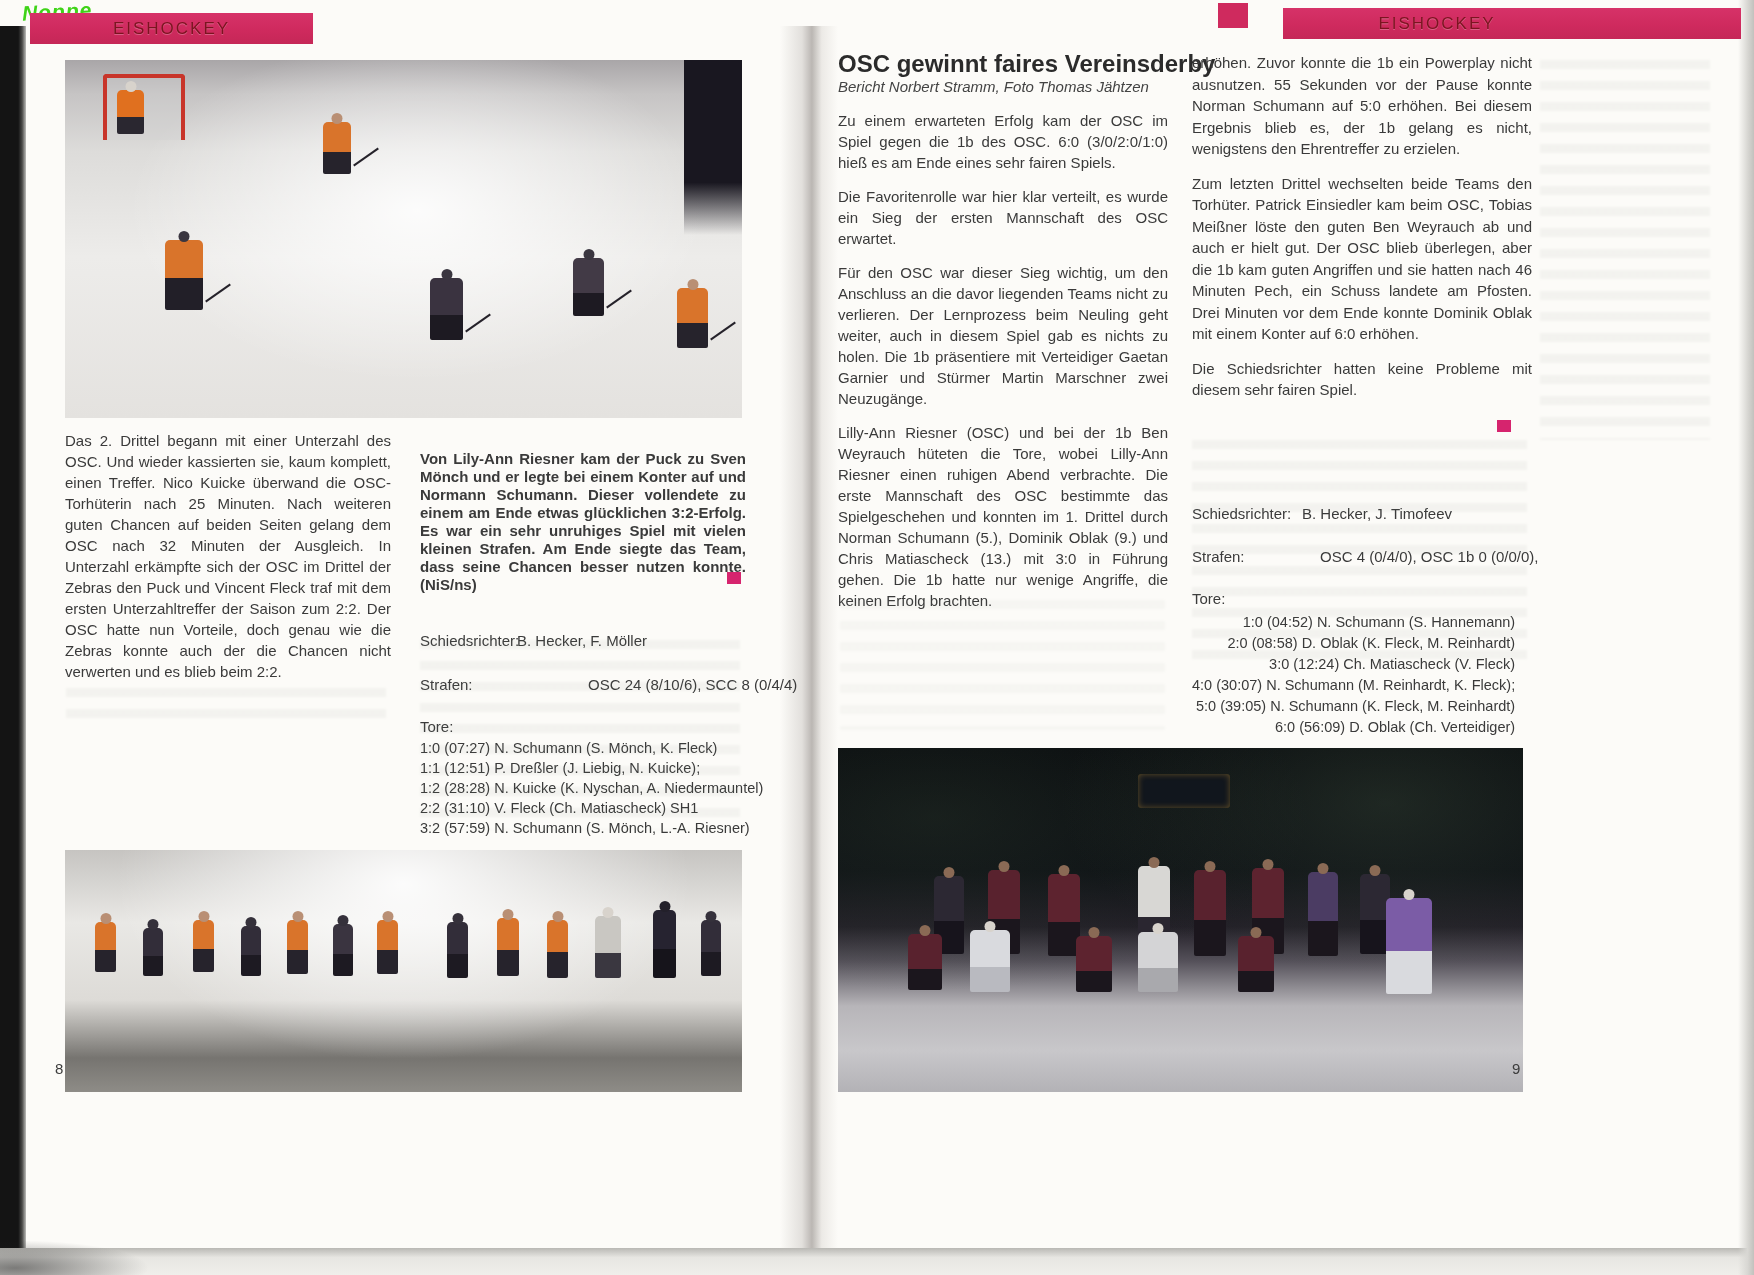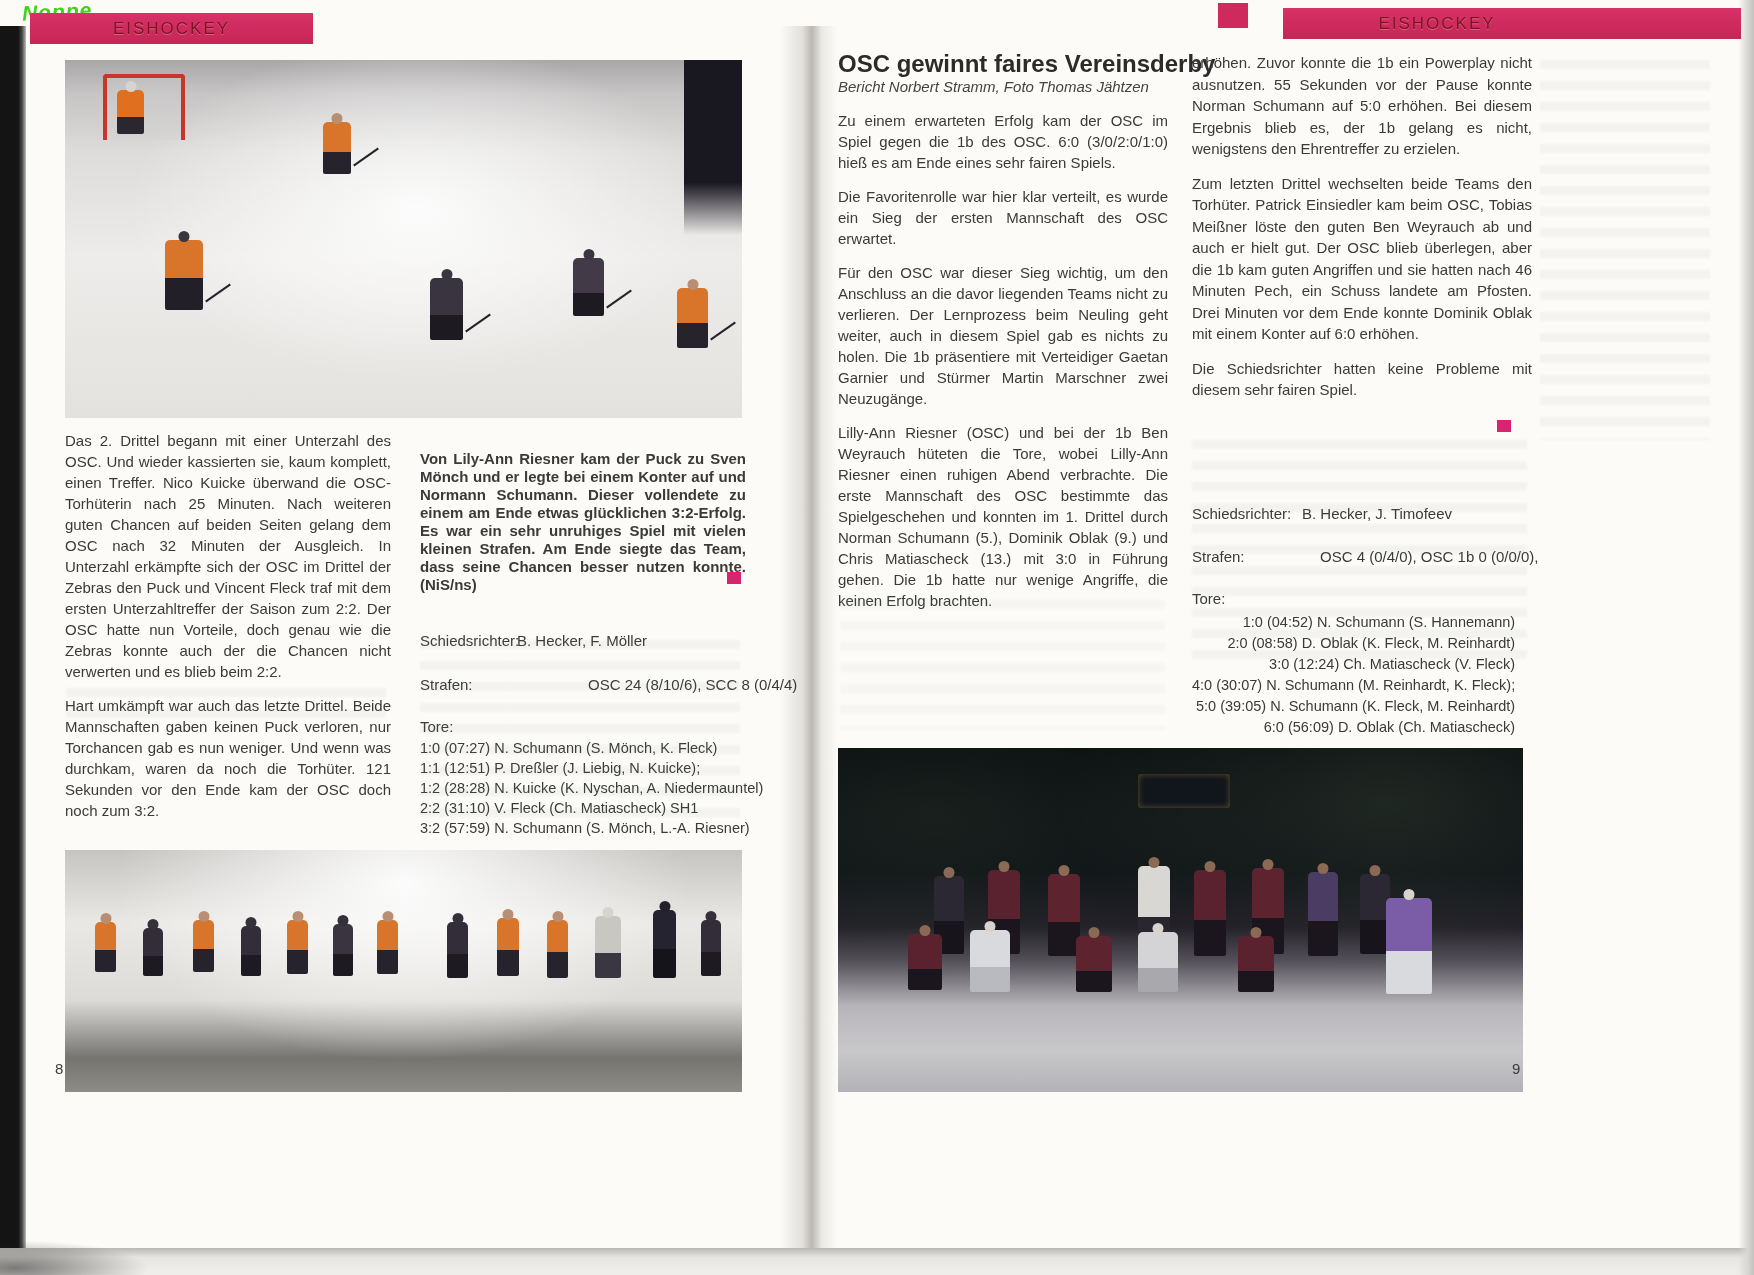--- a/index.html
+++ b/index.html
@@ -109,21 +109,20 @@
     <div class="fig stick" style="left:365px;top:218px;width:33px;height:62px;--h:#3a3640;
                 background:linear-gradient(180deg,#3a3340 0 60%,#1d1a22 60% 100%);"></div>
     <div class="fig stick" style="left:508px;top:198px;width:31px;height:58px;--h:#3a3640;
                 background:linear-gradient(180deg,#423a46 0 60%,#1d1a22 60% 100%);"></div>
     <div class="fig stick" style="left:612px;top:228px;width:31px;height:60px;
                 background:linear-gradient(180deg,#d9742b 0 58%,#26232c 58% 100%);"></div>
   </div>
 
   <div class="abs col" style="left:65px;top:430px;width:326px;line-height:21px;">
     <p>Das 2. Drittel begann mit einer Unterzahl des OSC. Und wieder kassierten sie, kaum komplett, einen Treffer. Nico Kuicke überwand die OSC-Torhüterin nach 25 Minuten. Nach weiteren guten Chancen auf beiden Seiten gelang dem OSC nach 32 Minuten der Ausgleich. In Unterzahl erkämpfte sich der OSC im Drittel der Zebras den Puck und Vincent Fleck traf mit dem ersten Unterzahltreffer der Saison zum 2:2. Der OSC hatte nun Vorteile, doch genau wie die Zebras konnte auch der die Chancen nicht verwerten und es blieb beim 2:2.</p>
-    <p>Hart umkämpft war auch das letzte Drittel. Beide Mannschaften gaben keinen Puck verloren, nur Torchancen gab es nun weniger. Und wenn was durchkam, waren da noch die Torhüter. 121 Sekunden vor den Ende kam der OSC doch noch zum 3:2.</p>
   </div>
 
   <div class="abs col" style="left:420px;top:450px;width:326px;line-height:18px;font-weight:bold;">
     <p>Von Lily-Ann Riesner kam der Puck zu Sven Mönch und er legte bei einem Konter auf und Normann Schumann. Dieser vollendete zu einem am Ende etwas glücklichen 3:2-Erfolg. Es war ein sehr unruhiges Spiel mit vielen kleinen Strafen. Am Ende siegte das Team, dass seine Chancen besser nutzen konnte. (NiS/ns)</p>
   </div>
   <div class="abs endmark" style="left:727px;top:572px;"></div>
 
   <div class="mirow" style="left:420px;top:632px;width:326px;height:20px;">
     <span class="lbl">Schiedsrichter:</span>
     <span class="val" style="left:97px;">B. Hecker, F. Möller</span>
@@ -196,21 +195,21 @@
   </div>
   <div class="mirow" style="left:1192px;top:590px;">
     <span>Tore:</span>
   </div>
   <div class="abs goals goals-right" style="left:1192px;top:612px;">
     <div>1:0 (04:52) N. Schumann (S. Hannemann)</div>
     <div>2:0 (08:58) D. Oblak (K. Fleck, M. Reinhardt)</div>
     <div>3:0 (12:24) Ch. Matiascheck (V. Fleck)</div>
     <div>4:0 (30:07) N. Schumann (M. Reinhardt, K. Fleck);</div>
     <div>5:0 (39:05) N. Schumann (K. Fleck, M. Reinhardt)</div>
-    <div>6:0 (56:09) D. Oblak (Ch. Matiascheck)</div>
+    <div>6:0 (56:09) D. Oblak (Ch. Verteidiger)</div>
   </div>
 
   <div class="abs photo photo-night">
     <div class="scoreboard"></div>
 
     <div class="fig" style="left:96px;top:128px;width:30px;height:78px;--h:#8a6a55;background:linear-gradient(180deg,#2c2833 0 58%,#17141c 58% 100%);"></div>
     <div class="fig" style="left:150px;top:122px;width:32px;height:84px;--h:#8a6a55;background:linear-gradient(180deg,#59222e 0 58%,#1b161d 58% 100%);"></div>
     <div class="fig" style="left:210px;top:126px;width:32px;height:82px;--h:#8a6a55;background:linear-gradient(180deg,#5d232f 0 58%,#1b161d 58% 100%);"></div>
     <div class="fig" style="left:300px;top:118px;width:32px;height:88px;--h:#8a6a55;background:linear-gradient(180deg,#d8d7d4 0 58%,#2a2630 58% 100%);"></div>
     <div class="fig" style="left:356px;top:122px;width:32px;height:86px;--h:#8a6a55;background:linear-gradient(180deg,#59222e 0 58%,#1b161d 58% 100%);"></div>

